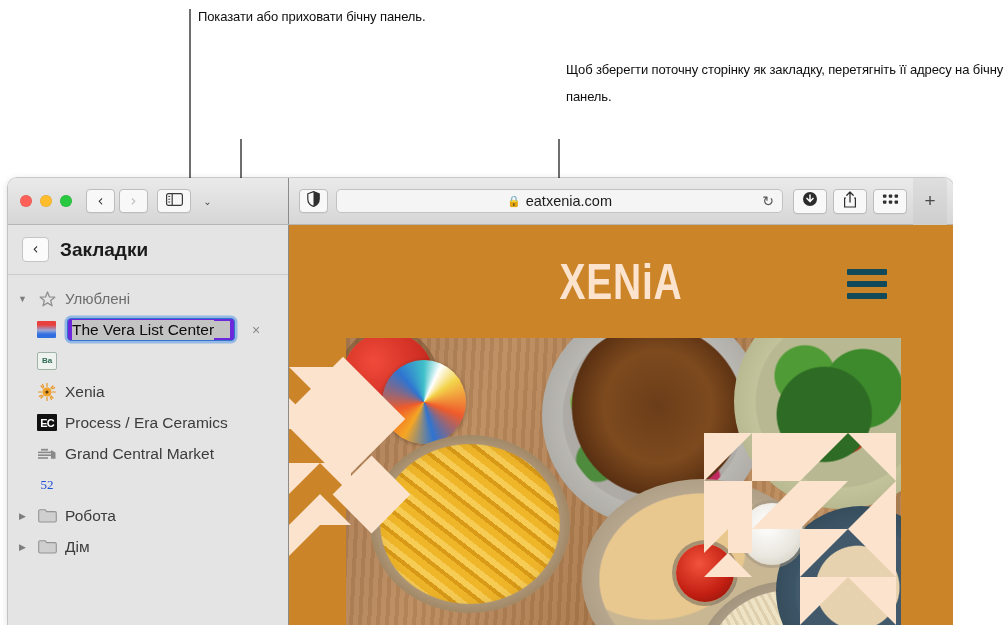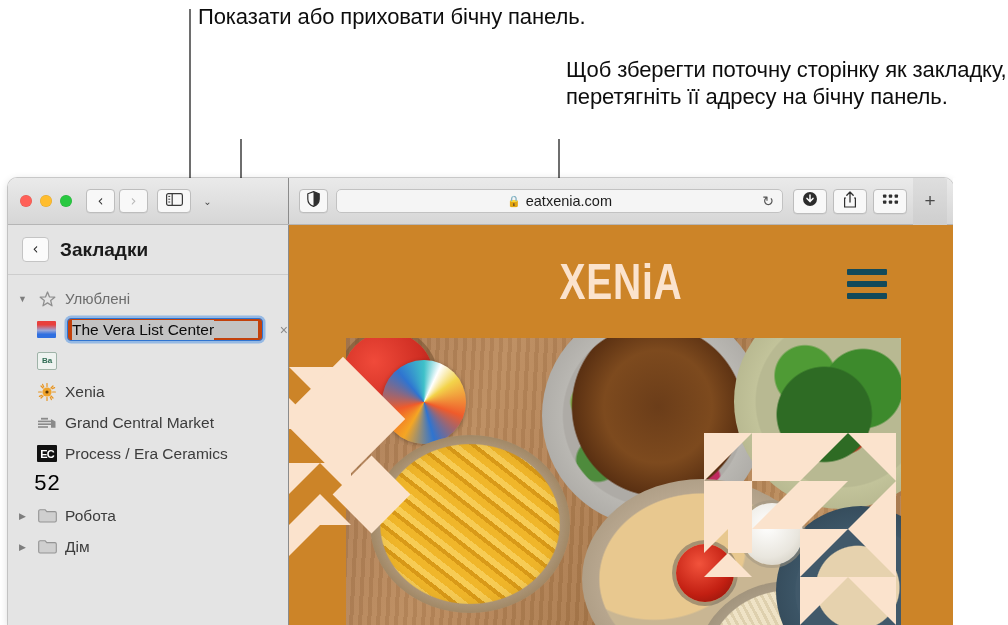--- a/index.html
+++ b/index.html
@@ -8,21 +8,21 @@
     background: #ffffff;
     font-family: "Liberation Sans", sans-serif;
     overflow: hidden;
   }
   .stage { position: relative; width: 1008px; height: 625px; background: #ffffff; }
 
   
   .callout {
     position: absolute;
     font-family: "Liberation Sans", sans-serif;
-    font-size: 22px;
+    font-size: 13px;
     line-height: 26.5px;
     color: #0d0d0d;
     letter-spacing: -0.1px;
   }
   #callout-sidebar-toggle { left: 198px; top: 4px; width: 800px; }
   #callout-rename { left: 246px; top: 57px; width: 300px; }
   #callout-drag { left: 566px; top: 57px; width: 442px; }
 
   .leader {
     position: absolute;
@@ -179,38 +179,38 @@
     font-size: 8px; font-weight: bold; color: #2e6b52;
     width: 18px; height: 18px;
   }
   .ico-process {
     background: #111; color: #fff;
     width: 19px; height: 17px;
     font-size: 11px; font-weight: bold;
     border-radius: 1px;
     letter-spacing: -1px;
   }
-  .ico-num { font-family: Liberation Mono, monospace; font-size: 22px; color: #000000; }
+  .ico-num { font-family: Liberation Serif, serif; font-size: 13px; color: #1d4ed8; }
   .ico-market svg { display: block; }
   .ico-folder svg { display: block; }
 
   
   .row.editing { padding-left: 8px; }
   .fav-gradient {
     width: 19px; height: 17px;
     background: linear-gradient(to bottom, #e8403c 0%, #e8403c 22%, #9aa7d8 55%, #2f6fe0 78%, #2f6fe0 100%);
     flex: 0 0 19px;
     border-radius: 1px;
   }
   .edit-wrap {
     position: relative;
     margin-left: 3px;
-    width: 196px; height: 23px;
+    width: 168px; height: 23px;
     border-radius: 4px;
-    background: #c2410c;
+    background: #6d28d9;
     border: 1px solid #2f74d0;
     box-shadow: 0 0 0 2.5px rgba(84,150,228,0.55);
     display: flex; align-items: center;
     padding: 0 4px;
     overflow: hidden;
   }
   .edit-text {
     font-size: 15.5px;
     color: #0b0b0b;
     background: #c3c3c3;
@@ -533,38 +533,38 @@
                 </g>
                 <circle cx="9" cy="9" r="4.6" fill="#f0a32a"></circle>
                 <circle cx="9" cy="9" r="1.6" fill="#5b3a0c"></circle>
               </svg>
             </span>
             <span class="row-label">Xenia</span>
           </div>
 
           <div class="row">
             <span class="disclosure spacer">▶</span>
+            <span class="ico ico-process">EC</span>
+            <span class="row-label">Process / Era Ceramics</span>
+          </div>
+
+          <div class="row">
+            <span class="disclosure spacer">▶</span>
             <span class="ico ico-market">
               <svg width="18" height="12" viewBox="0 0 18 12">
                 <g fill="#8a8a8a">
                   <rect x="0" y="3.6" width="13" height="1.6"></rect>
                   <rect x="0" y="6.4" width="13" height="1.6"></rect>
                   <rect x="0" y="9.2" width="10" height="1.6"></rect>
                   <path d="M13 2 L17.5 4.6 L17.5 10.8 L13 10.8 Z"></path>
                   <rect x="3" y="0.8" width="7" height="1.8"></rect>
                 </g>
               </svg>
             </span>
             <span class="row-label">Grand Central Market</span>
-          </div>
-
-          <div class="row">
-            <span class="disclosure spacer">▶</span>
-            <span class="ico ico-process">EC</span>
-            <span class="row-label">Process / Era Ceramics</span>
           </div>
 
           <div class="row">
             <span class="disclosure spacer">▶</span>
             <span class="ico ico-num">52</span>
           </div>
 
           <div class="row">
             <span class="disclosure">▶</span>
             <span class="ico ico-folder">

